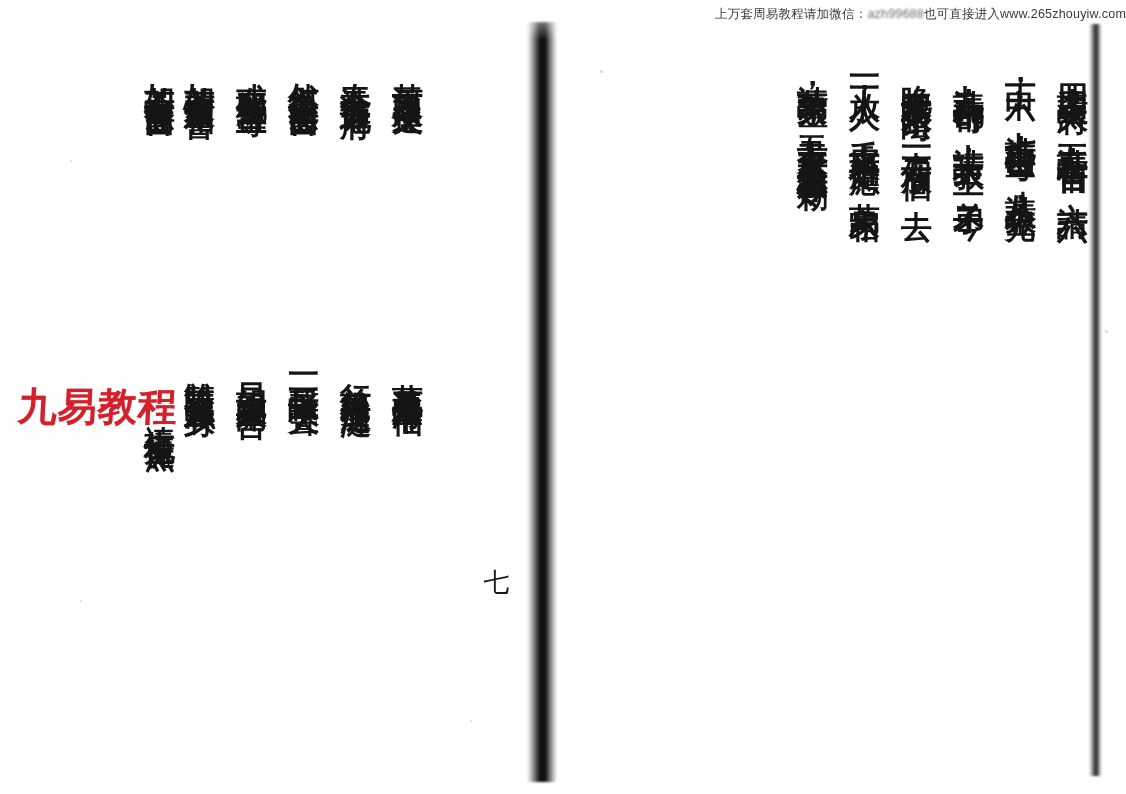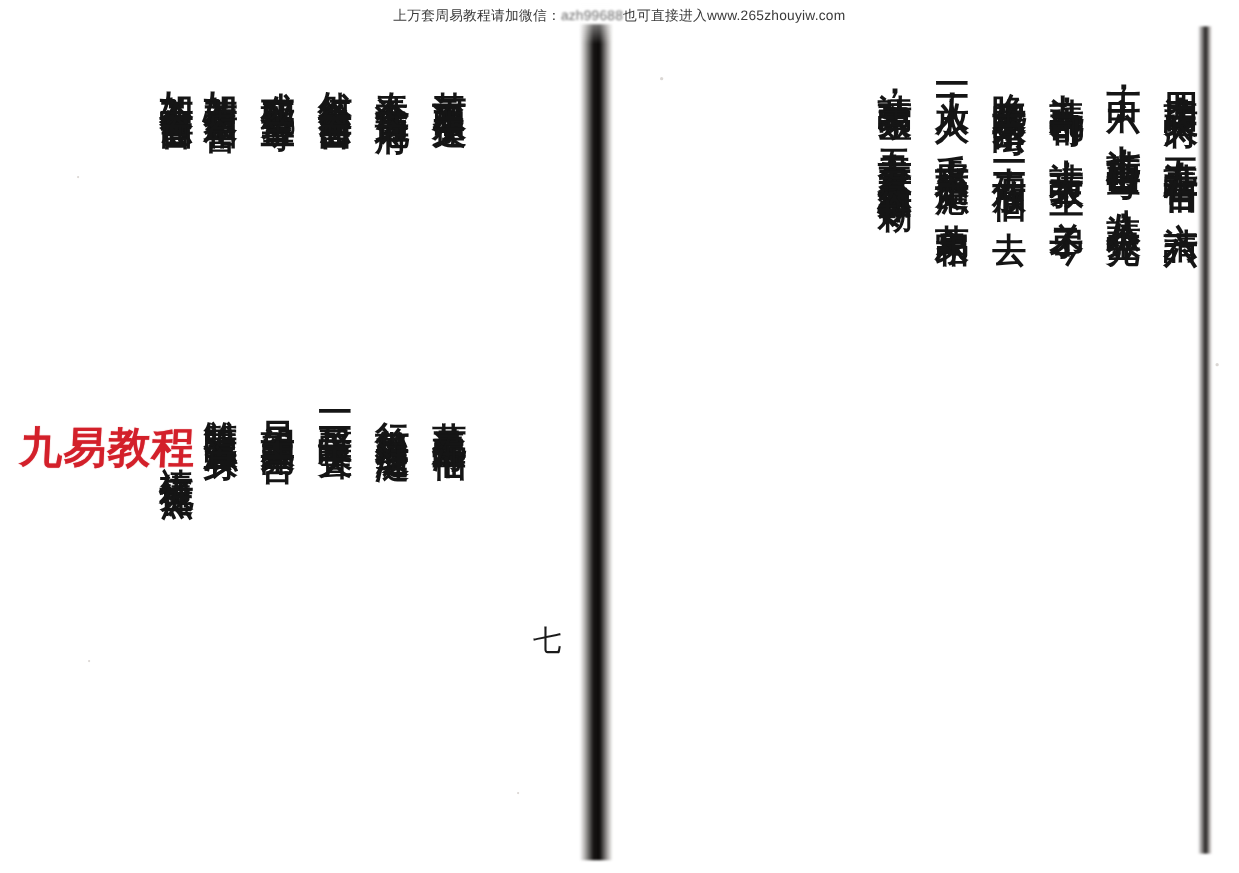--- a/index.html
+++ b/index.html
@@ -15,21 +15,21 @@
     font-family: "DejaVu Serif", "Liberation Serif", serif;
     color: #111;
   }
 
   
   #top-banner {
     position: absolute;
     top: 6px;
     left: 0;
     width: 100%;
-    text-align: center;
+    text-align: right;
     font-family: "Liberation Sans", sans-serif;
     font-size: 12.5px;
     color: #3a3a3a;
     white-space: nowrap;
     letter-spacing: 0.2px;
   }
   #top-banner .blurred {
     display: inline-block;
     color: #6d6d6d;
     filter: blur(1.1px);

